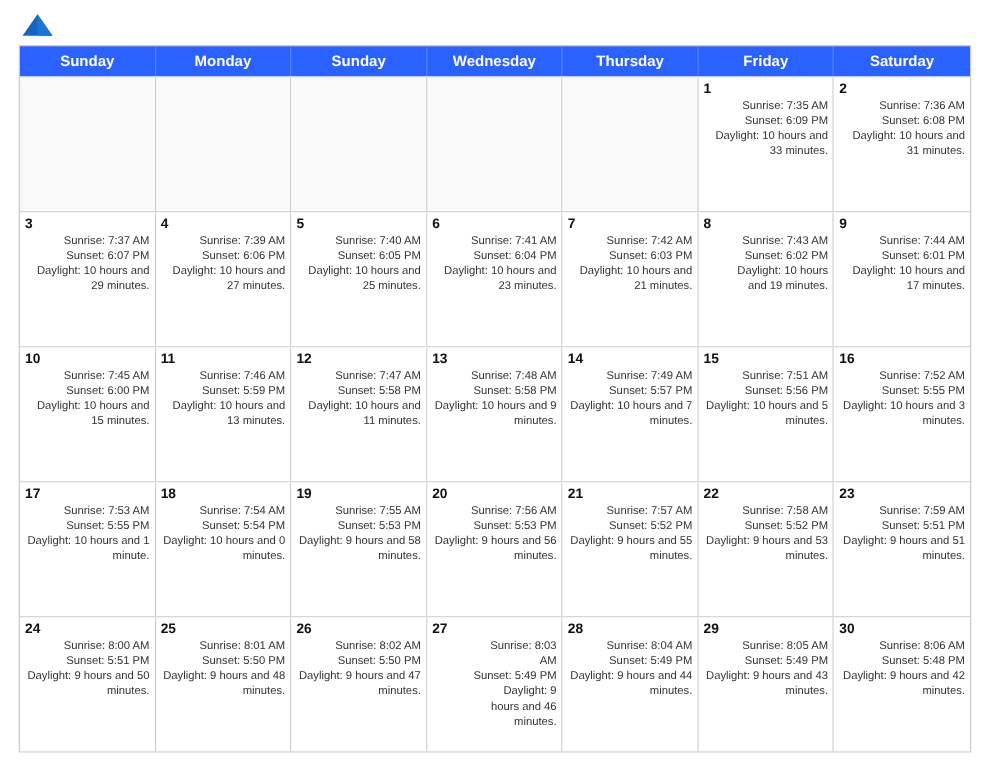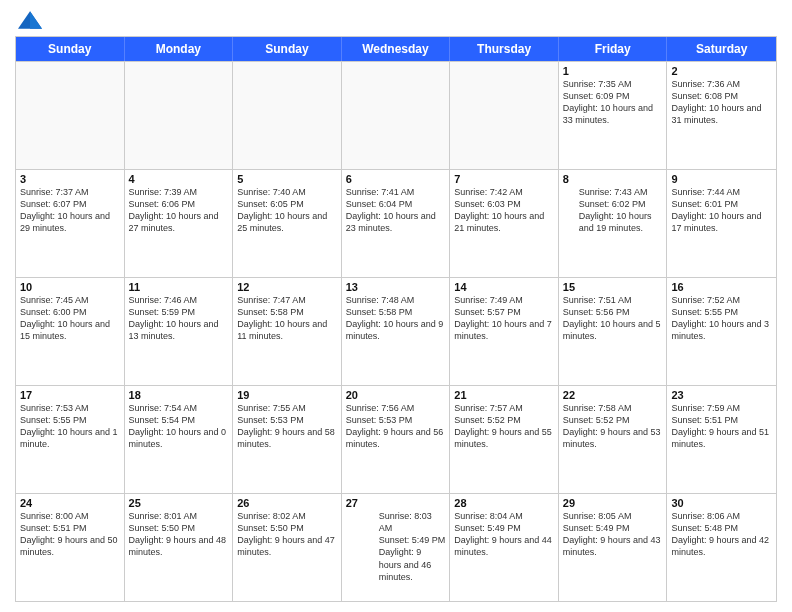--- a/index.html
+++ b/index.html
@@ -99,20 +99,21 @@
       font-size: 11px;
       font-weight: bold;
       color: #111;
       display: block;
       margin-bottom: 1px;
     }
     .cal-cell .info {
       font-size: 9px;
       color: #333;
       line-height: 1.35;
+      text-align: right;
     }
   </style>
 </head>
 <body>
 
 <div class="page">
   <div class="header">
     <div class="logo-wrapper">
       <svg class="logo-icon" viewBox="0 0 40 30" xmlns="http://www.w3.org/2000/svg">
         <polygon points="20,2 38,28 2,28" fill="#1565c0"></polygon>

